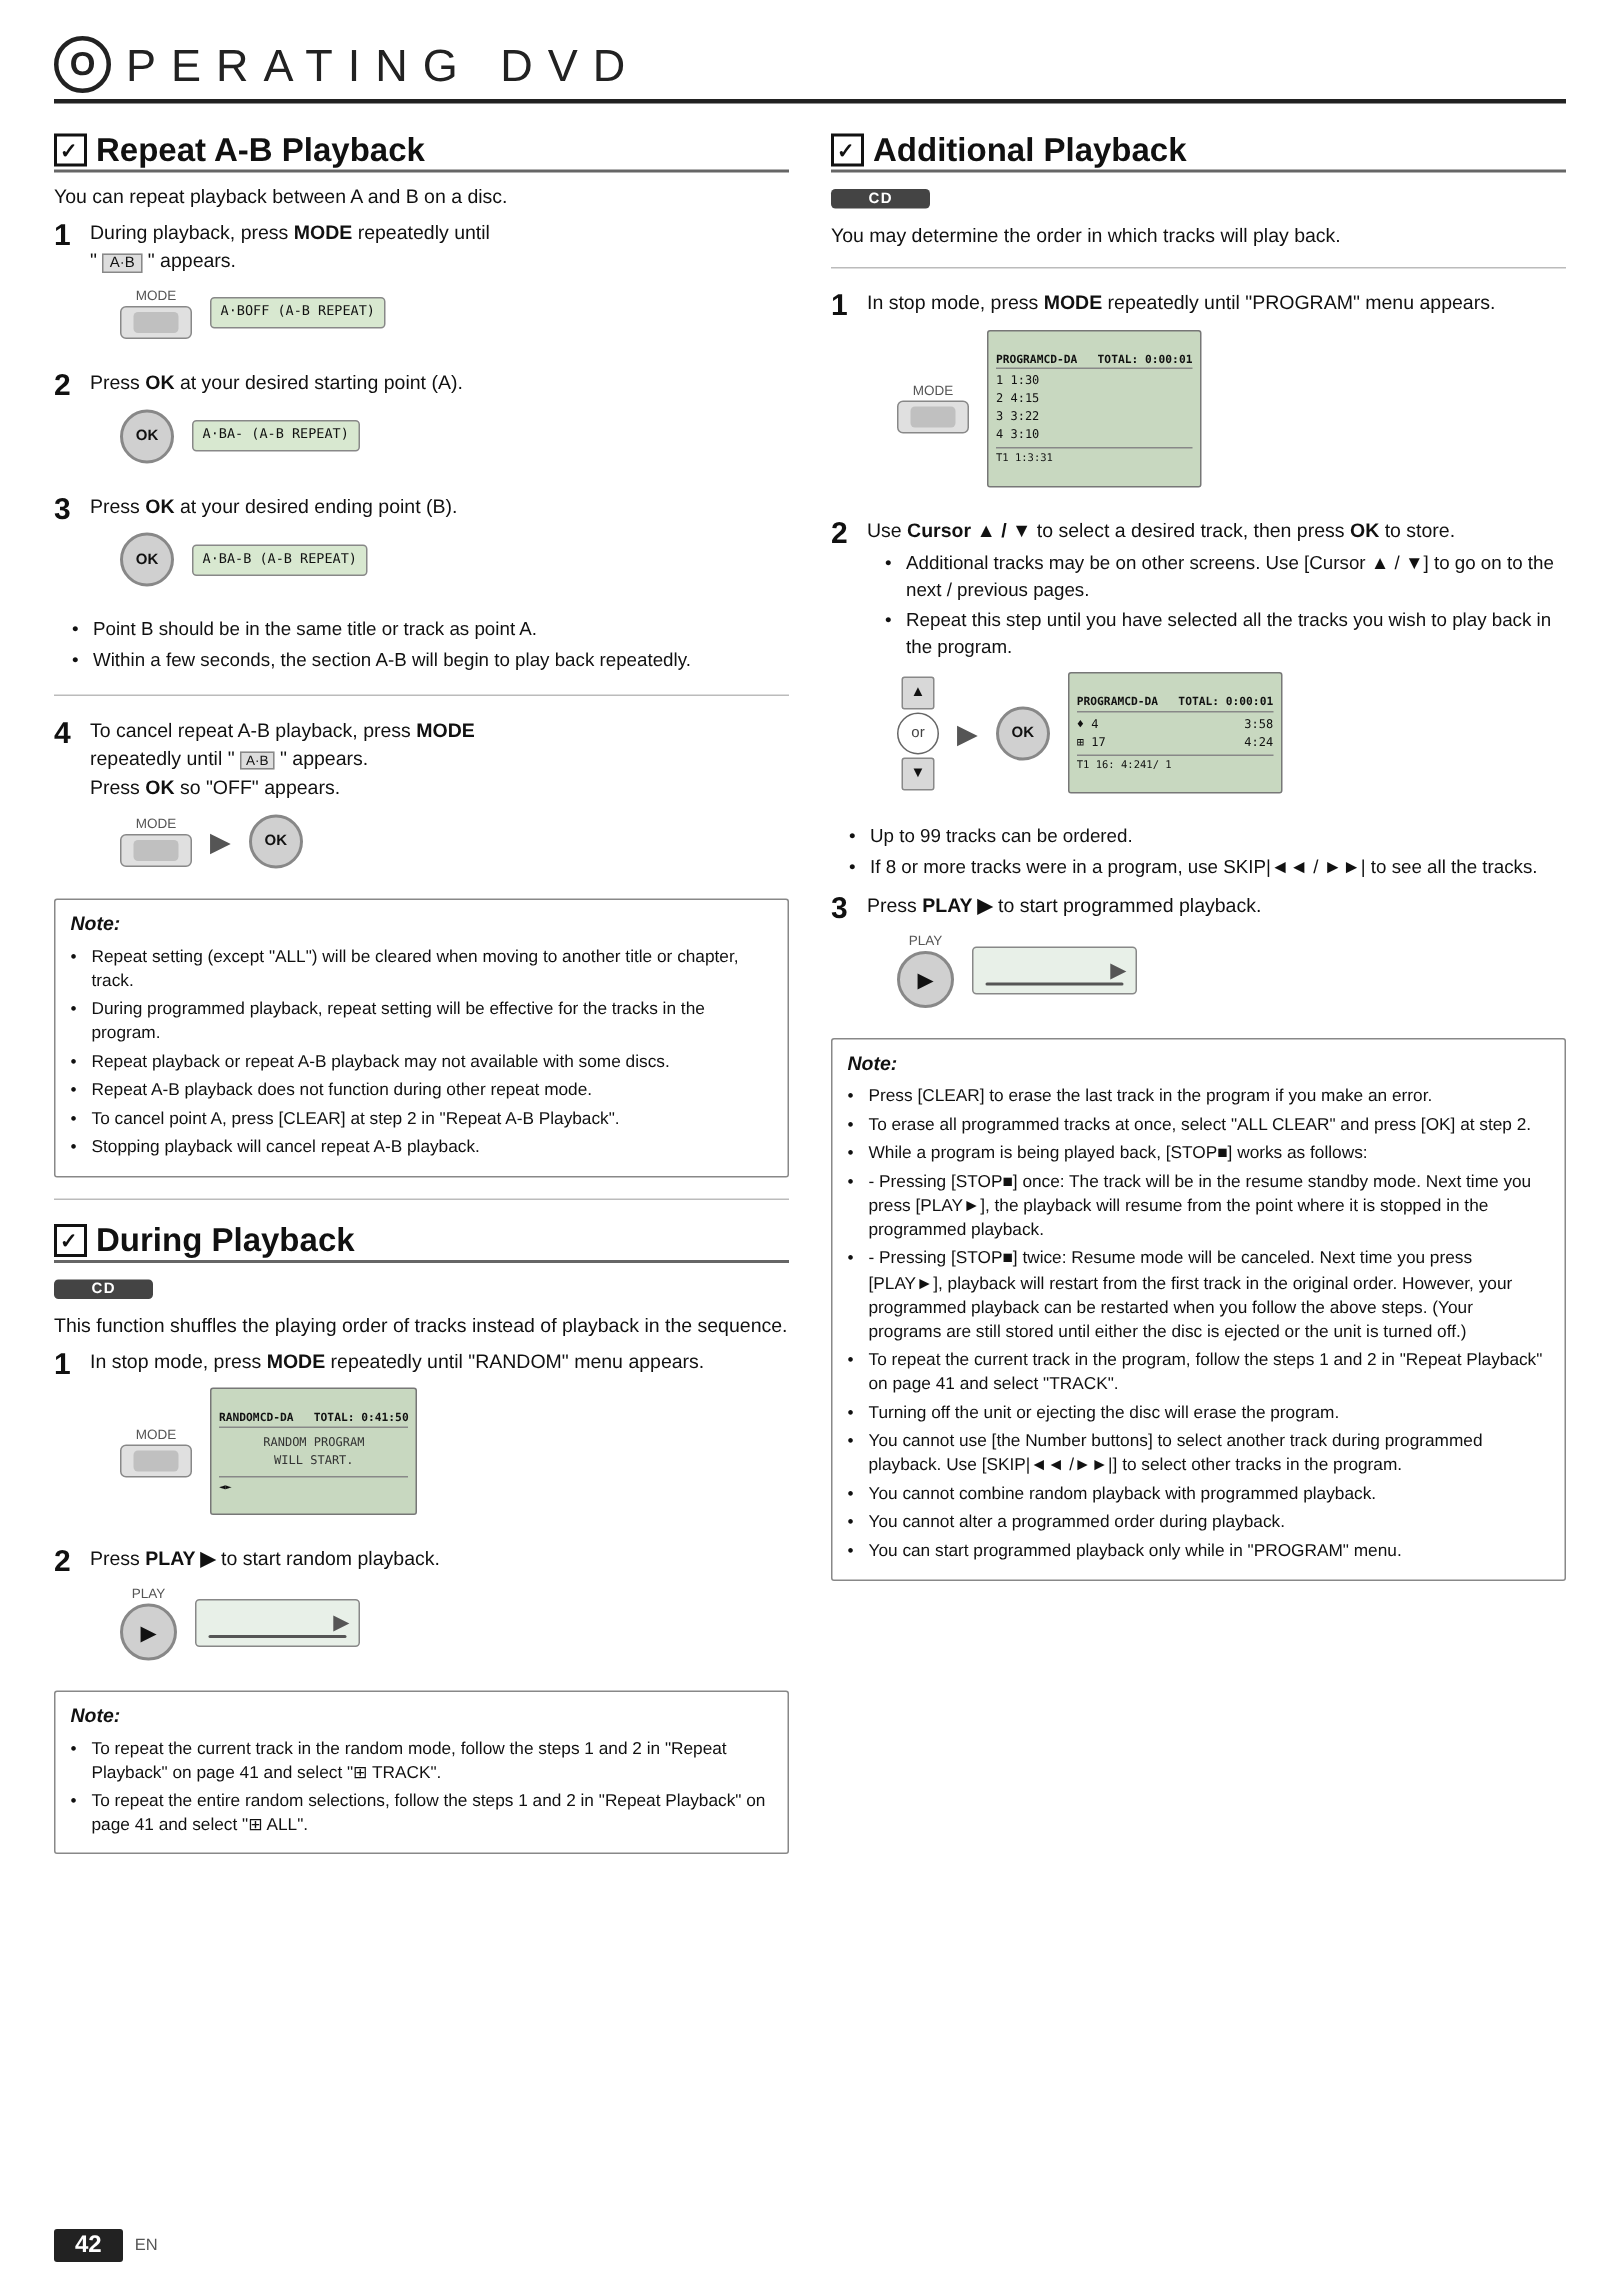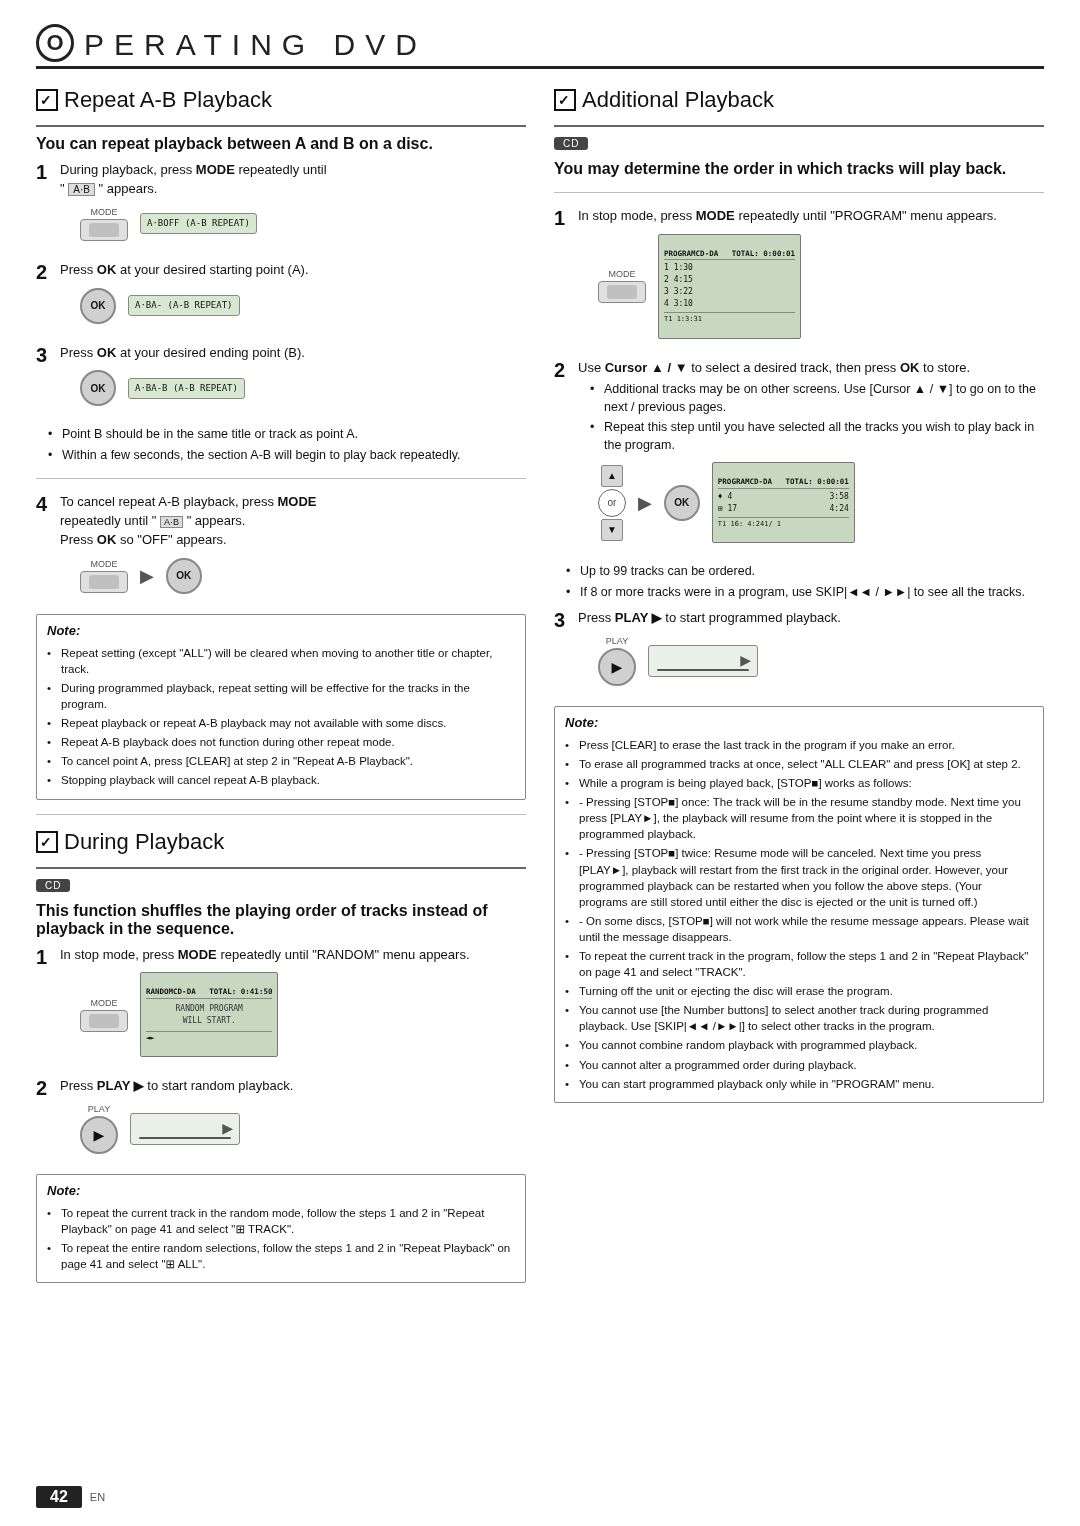--- a/index.html
+++ b/index.html
@@ -58,24 +58,24 @@
       flex: 1;
       min-width: 0;
     }
     .col-right {
       flex: 1;
       min-width: 0;
     }
     
     .section-heading {
       font-size: 22px;
-      font-weight: normal;
+      font-weight: bold;
       color: #111;
       border-bottom: 2px solid #666;
-      padding-bottom: 12px;
+      padding-bottom: 0;
       margin-bottom: 8px;
       display: flex;
       align-items: center;
     }
     .section-heading .check-icon {
       display: inline-block;
       width: 22px; height: 22px;
       border: 2.5px solid #111;
       margin-right: 6px;
       flex-shrink: 0;
@@ -86,29 +86,29 @@
       font-size: 14px;
       position: absolute;
       top: 1px; left: 2px;
       font-weight: bold;
     }
     .cd-badge {
       display: inline-block;
       background: #444;
       color: #fff;
       font-size: 10px;
-      font-weight: normal;
-      padding: 1px 9px;
+      font-weight: bold;
+      padding: 1px 25px;
       border-radius: 3px;
       margin-bottom: 5px;
       letter-spacing: 1px;
     }
     .subtitle-bold {
-      font-weight: bold;
-      font-size: 16px;
+      font-weight: normal;
+      font-size: 13px;
       margin-bottom: 8px;
     }
     
     .step {
       display: flex;
       align-items: flex-start;
       margin-bottom: 10px;
       position: relative;
     }
     .step-num {
@@ -621,21 +621,20 @@
       </div>
 
       <div class="note-box">
         <div class="note-title">Note:</div>
         <ul>
           <li>Press [CLEAR] to erase the last track in the program if you make an error.</li>
           <li>To erase all programmed tracks at once, select "ALL CLEAR" and press [OK] at step 2.</li>
           <li>While a program is being played back, [STOP■] works as follows:</li>
           <li>- Pressing [STOP■] once: The track will be in the resume standby mode. Next time you press [PLAY►], the playback will resume from the point where it is stopped in the programmed playback.</li>
           <li>- Pressing [STOP■] twice: Resume mode will be canceled. Next time you press [PLAY►], playback will restart from the first track in the original order. However, your programmed playback can be restarted when you follow the above steps. (Your programs are still stored until either the disc is ejected or the unit is turned off.)</li>
-          <li>- On some discs, [STOP■] will not work while the resume message appears. Please wait until the message disappears.</li>
           <li>To repeat the current track in the program, follow the steps 1 and 2 in "Repeat Playback" on page 41 and select "TRACK".</li>
           <li>Turning off the unit or ejecting the disc will erase the program.</li>
           <li>You cannot use [the Number buttons] to select another track during programmed playback. Use [SKIP|◄◄ /►►|] to select other tracks in the program.</li>
           <li>You cannot combine random playback with programmed playback.</li>
           <li>You cannot alter a programmed order during playback.</li>
           <li>You can start programmed playback only while in "PROGRAM" menu.</li>
         </ul>
       </div>
 
     </div>

